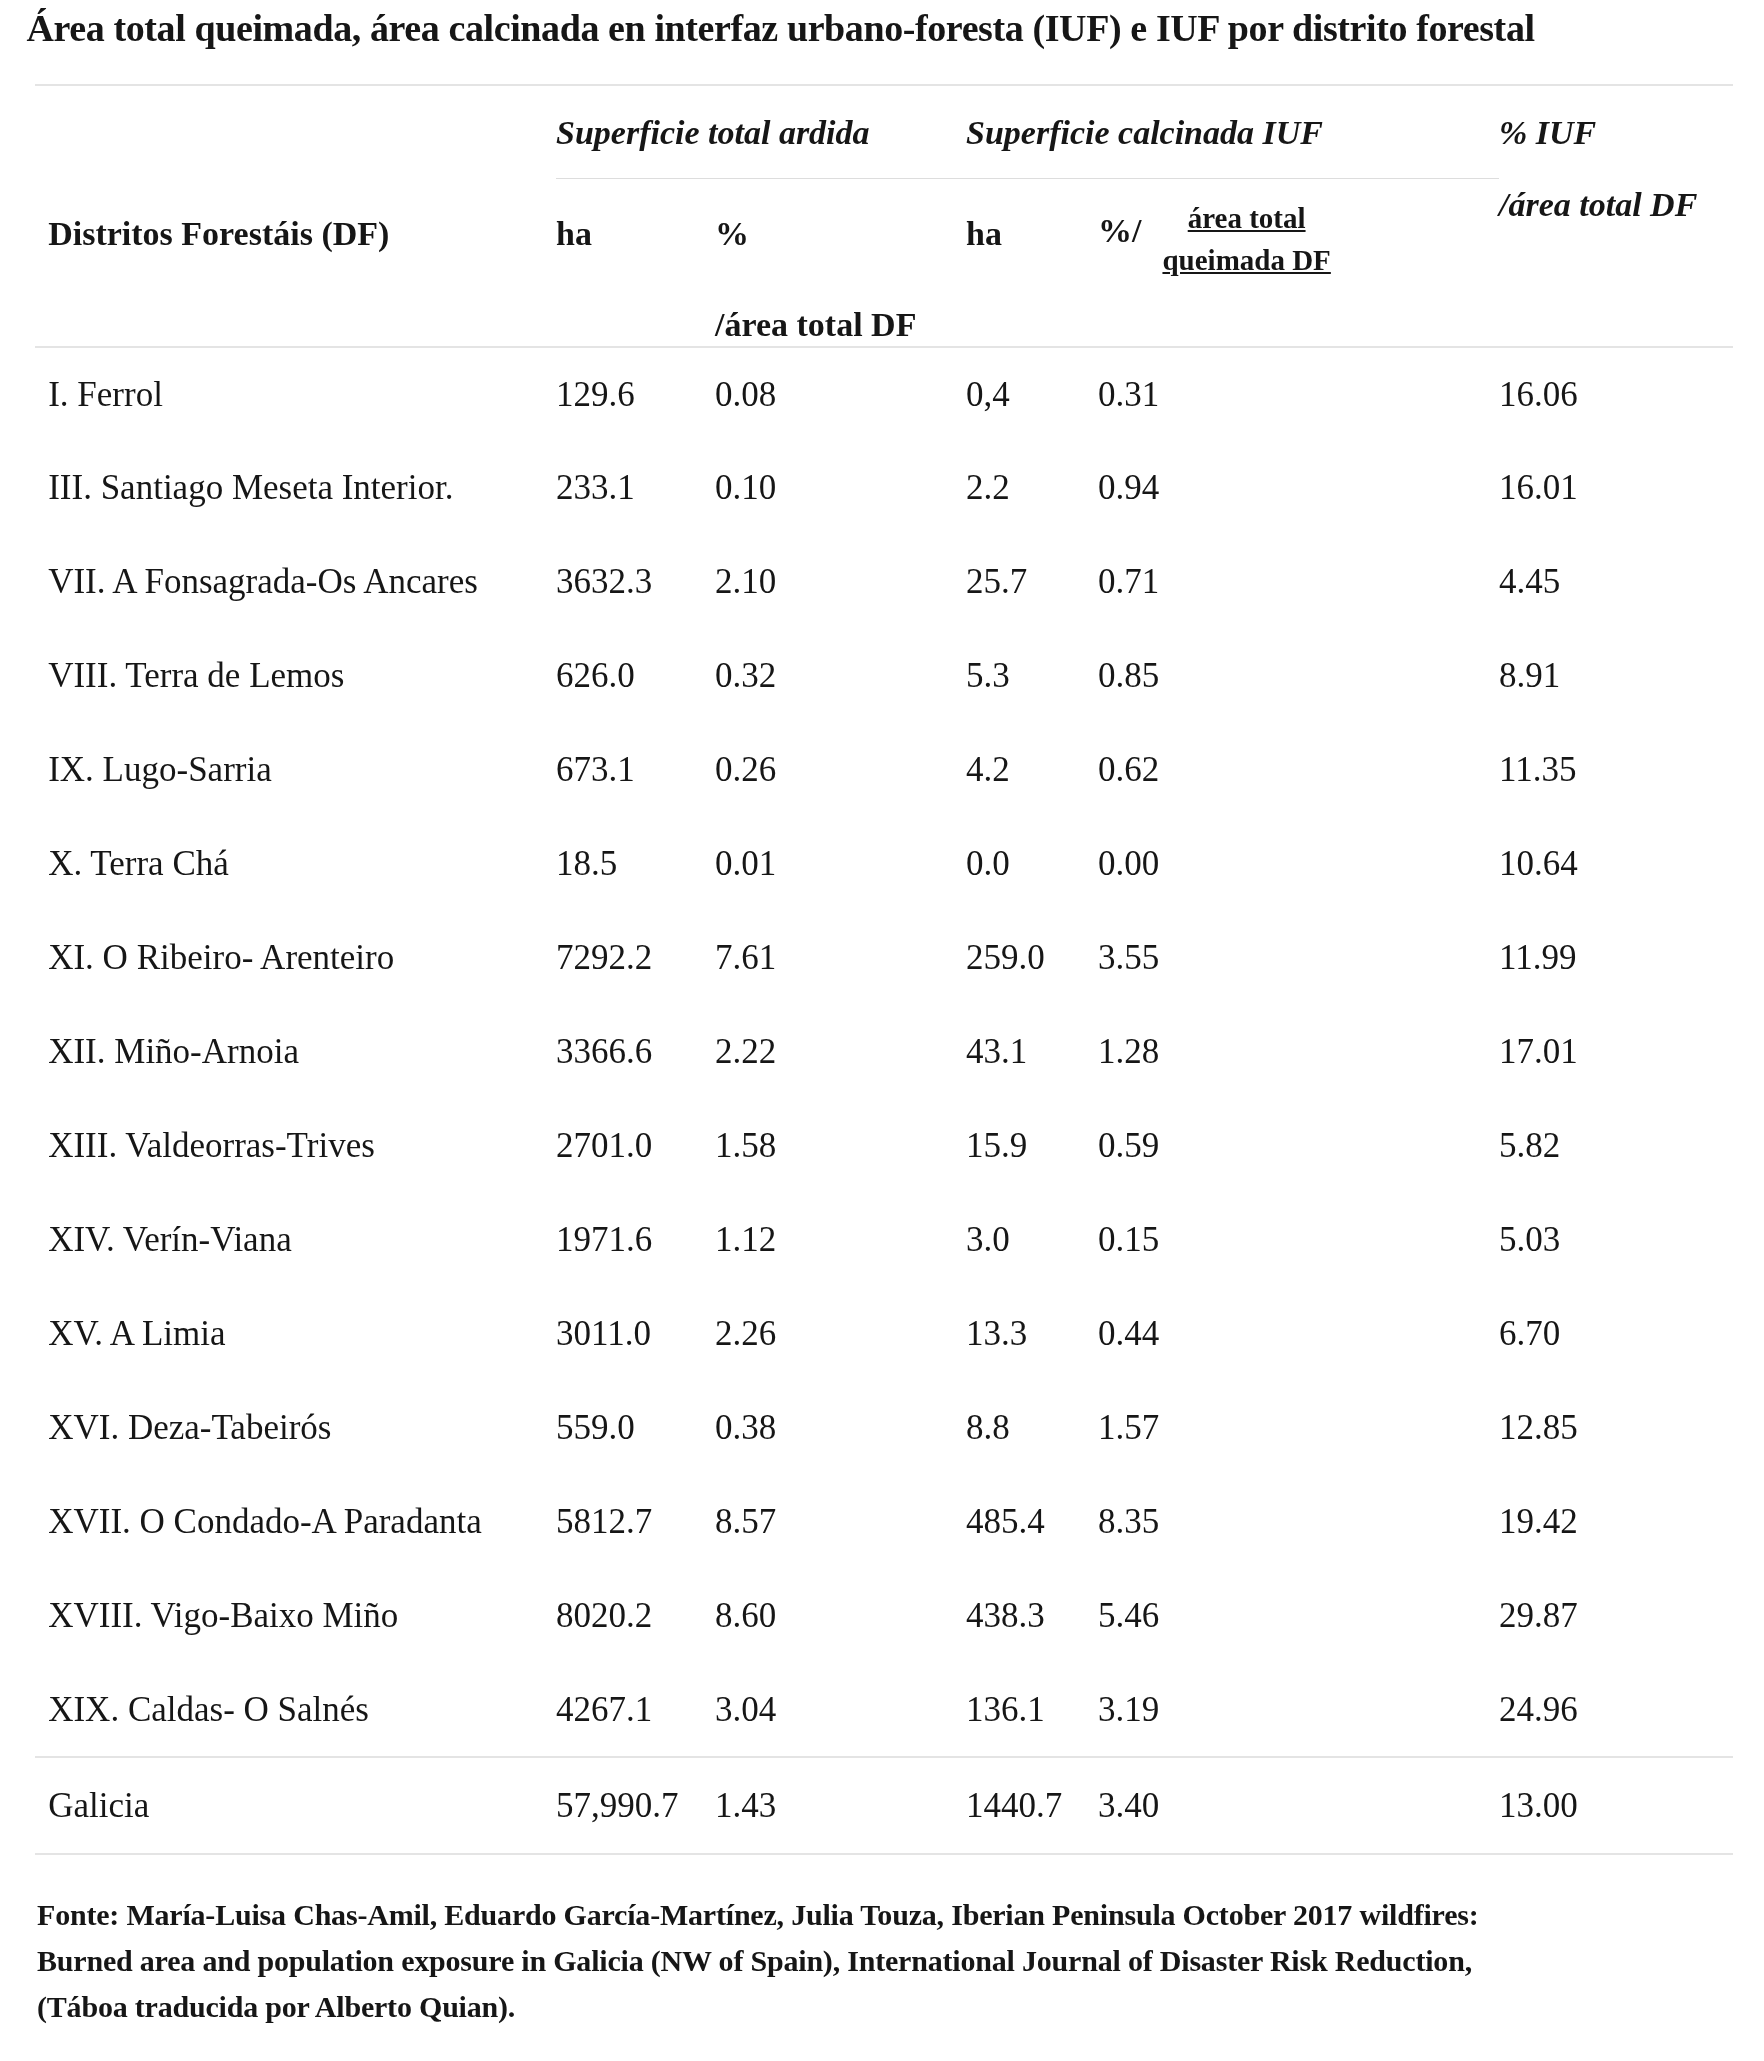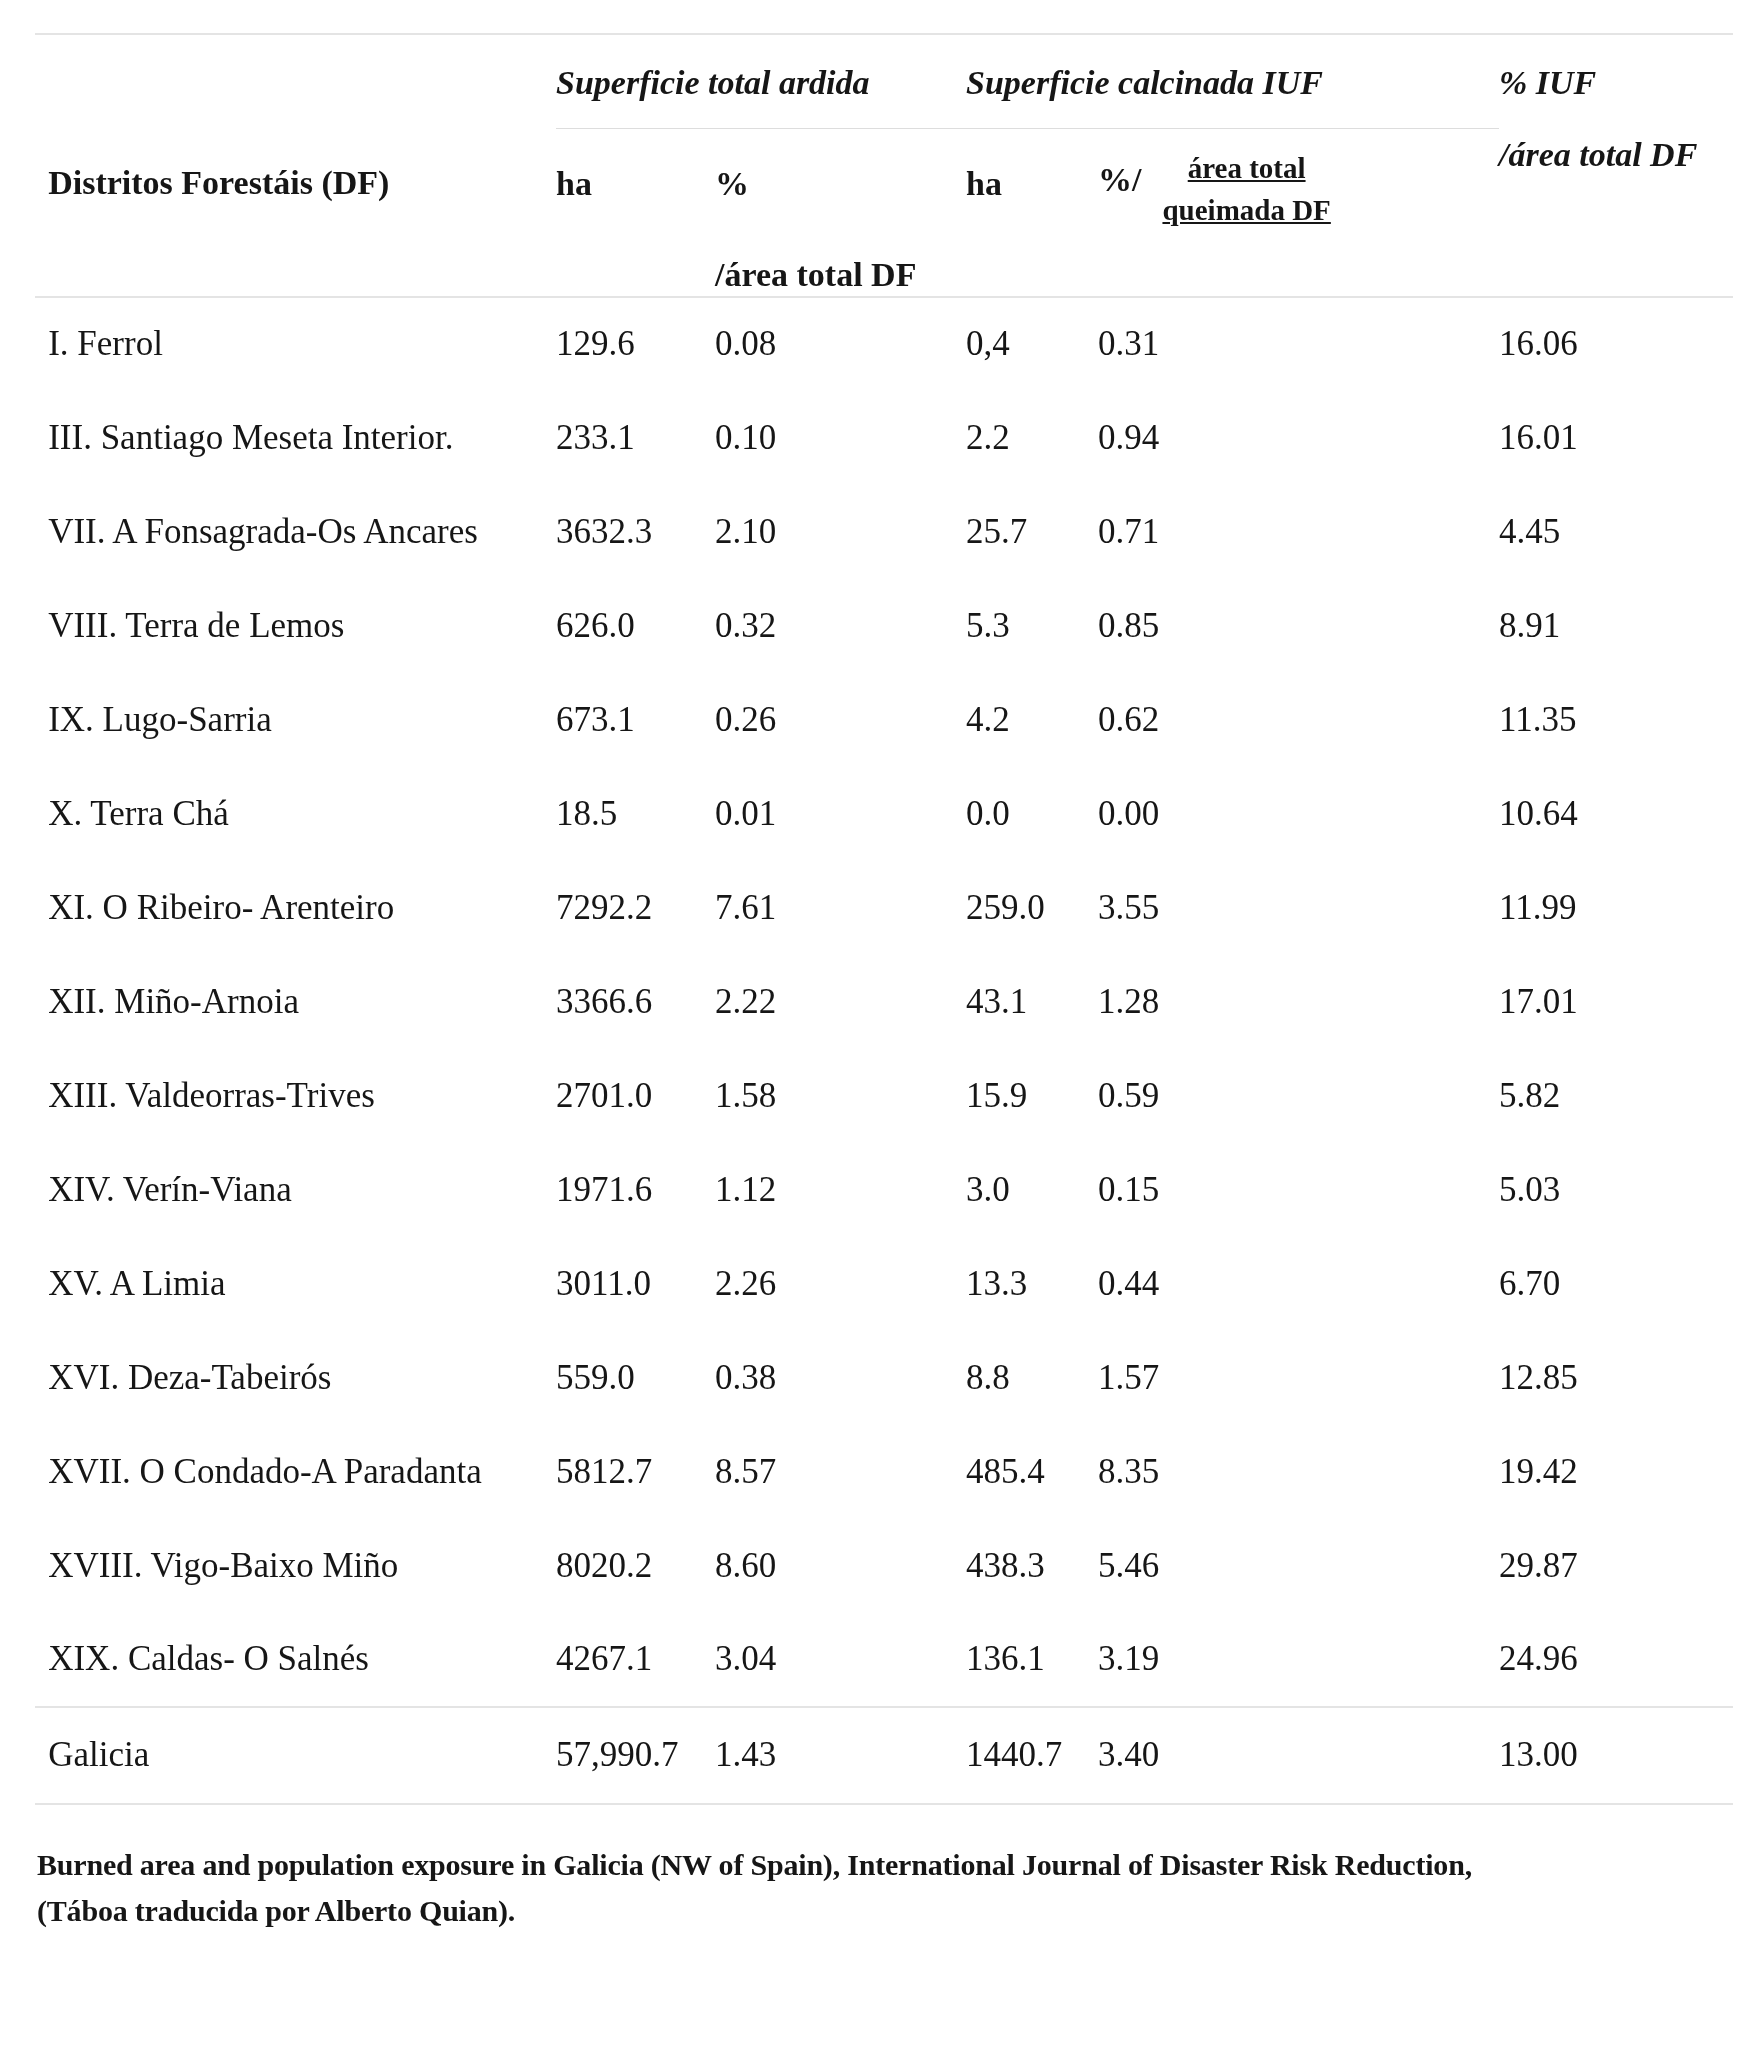--- a/index.html
+++ b/index.html
@@ -71,20 +71,21 @@
     font-size: 30px;
     line-height: 46px;
     letter-spacing: -0.2px;
   }
 </style>
 </head>
 <body>
 
 <div class="page">
 
+  <h1 class="title">Área total queimada, área calcinada en interfaz urbano-foresta (IUF) e IUF por distrito forestal</h1>
 
   <table class="df-table">
     <colgroup>
       <col style="width:521px">
         <col style="width:159px">
         <col style="width:251px">
       <col style="width:132px">
         <col style="width:401px">
         <col style="width:234px">
     </colgroup>
@@ -253,18 +254,19 @@
           <td>57,990.7</td>
           <td>1.43</td>
           <td>1440.7</td>
           <td>3.40</td>
           <td>13.00</td>
         </tr>
       </tbody>
   </table>
 
   <div class="source">
+    <div>Fonte: María-Luisa Chas-Amil, Eduardo García-Martínez, Julia Touza, Iberian Peninsula October 2017 wildfires:</div>
     <div>Burned area and population exposure in Galicia (NW of Spain), International Journal of Disaster Risk Reduction,</div>
     <div>(Táboa traducida por Alberto Quian).</div>
   </div>
 
 </div>
 
 
 </body></html>

